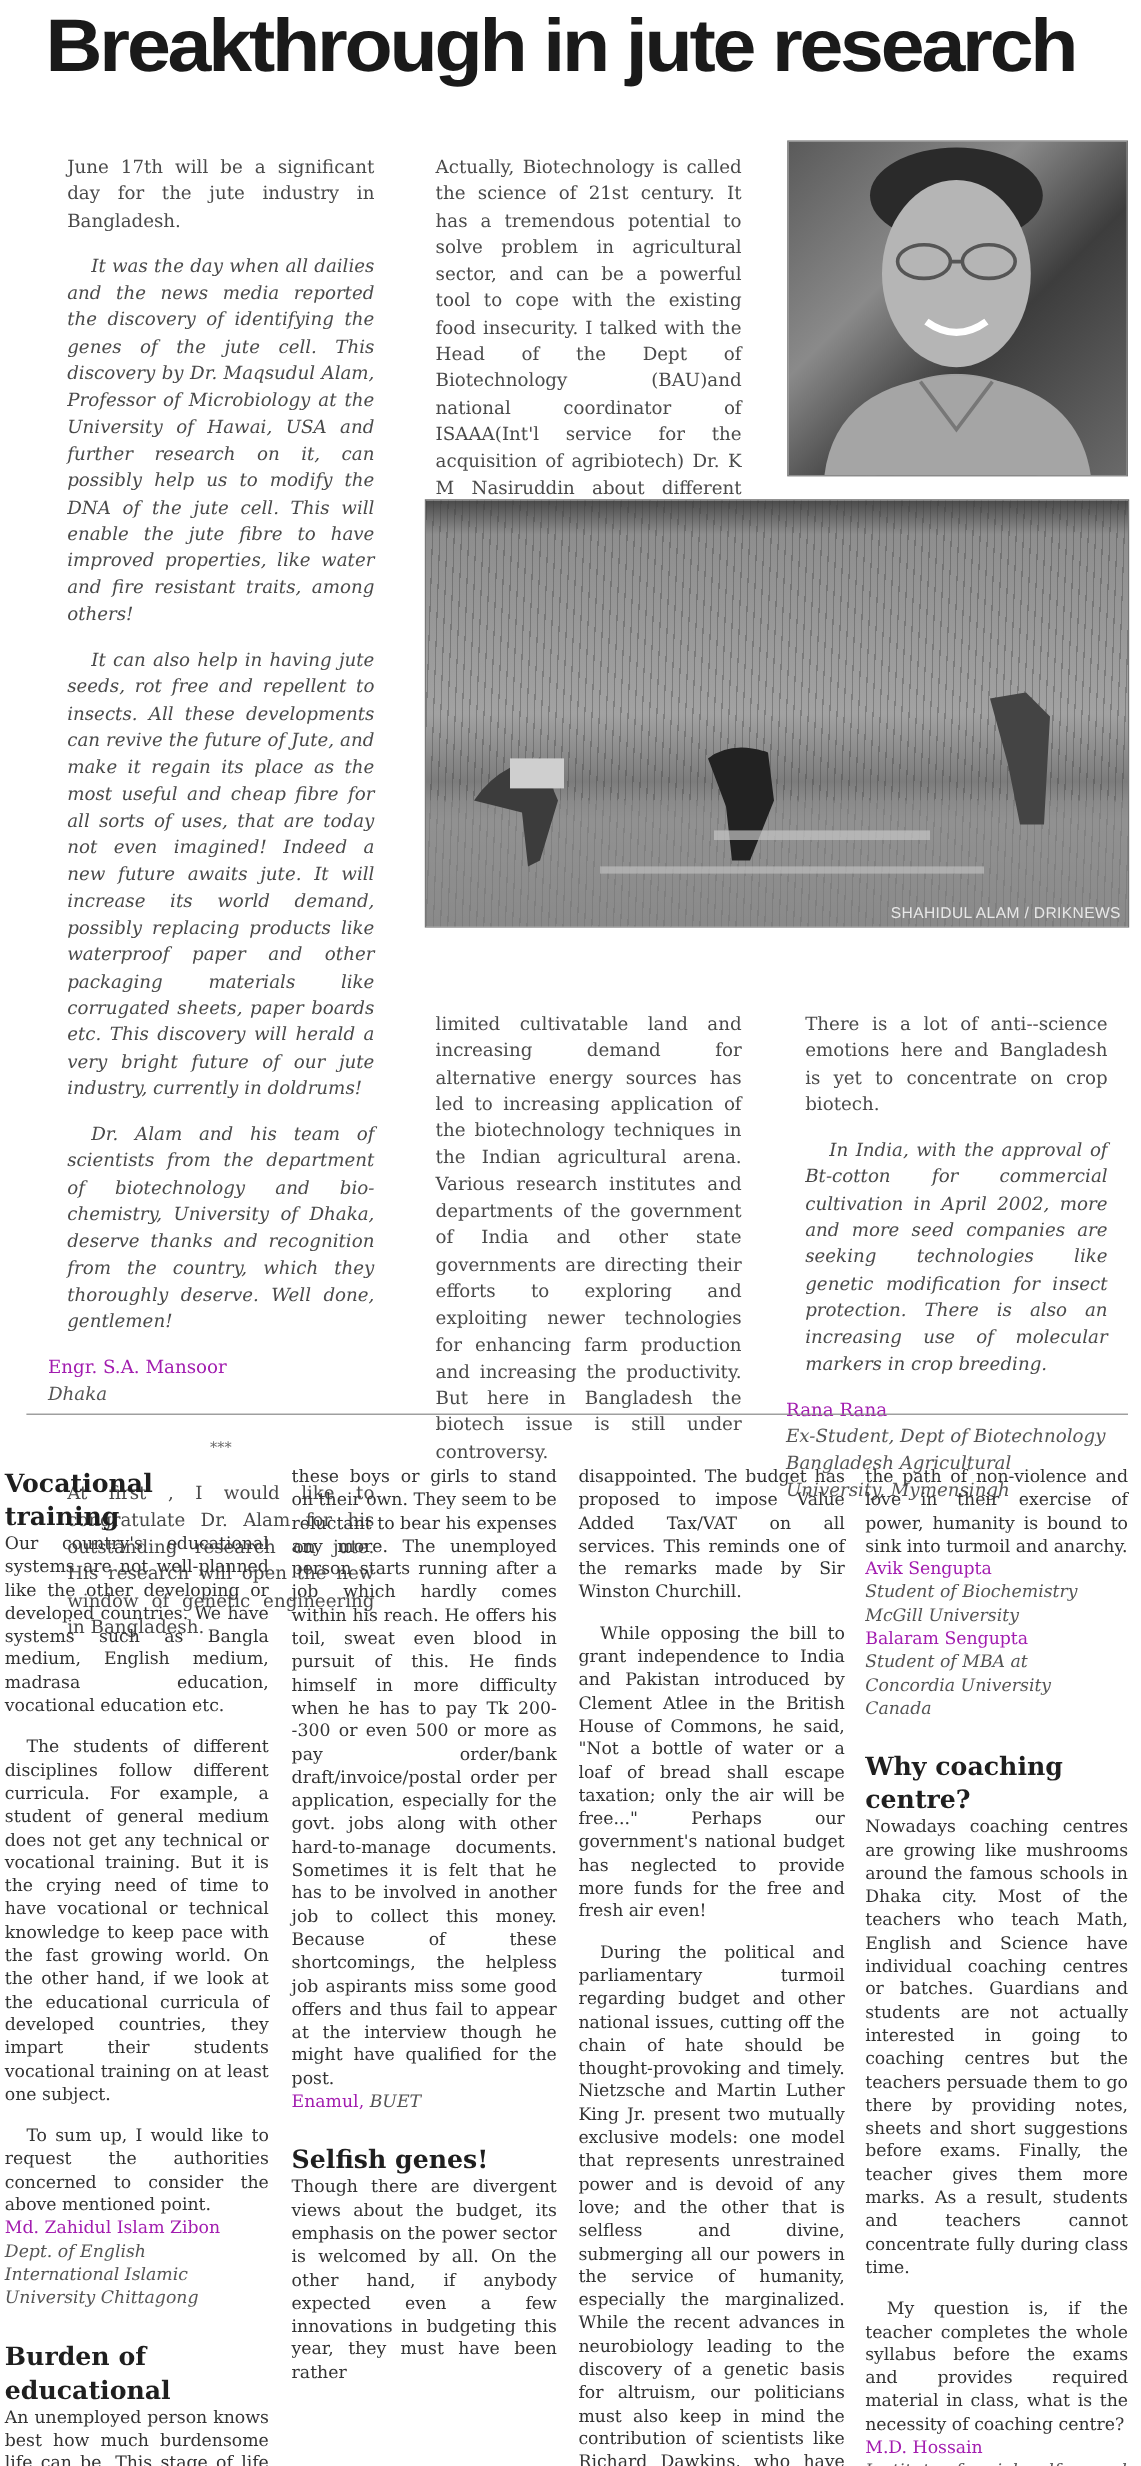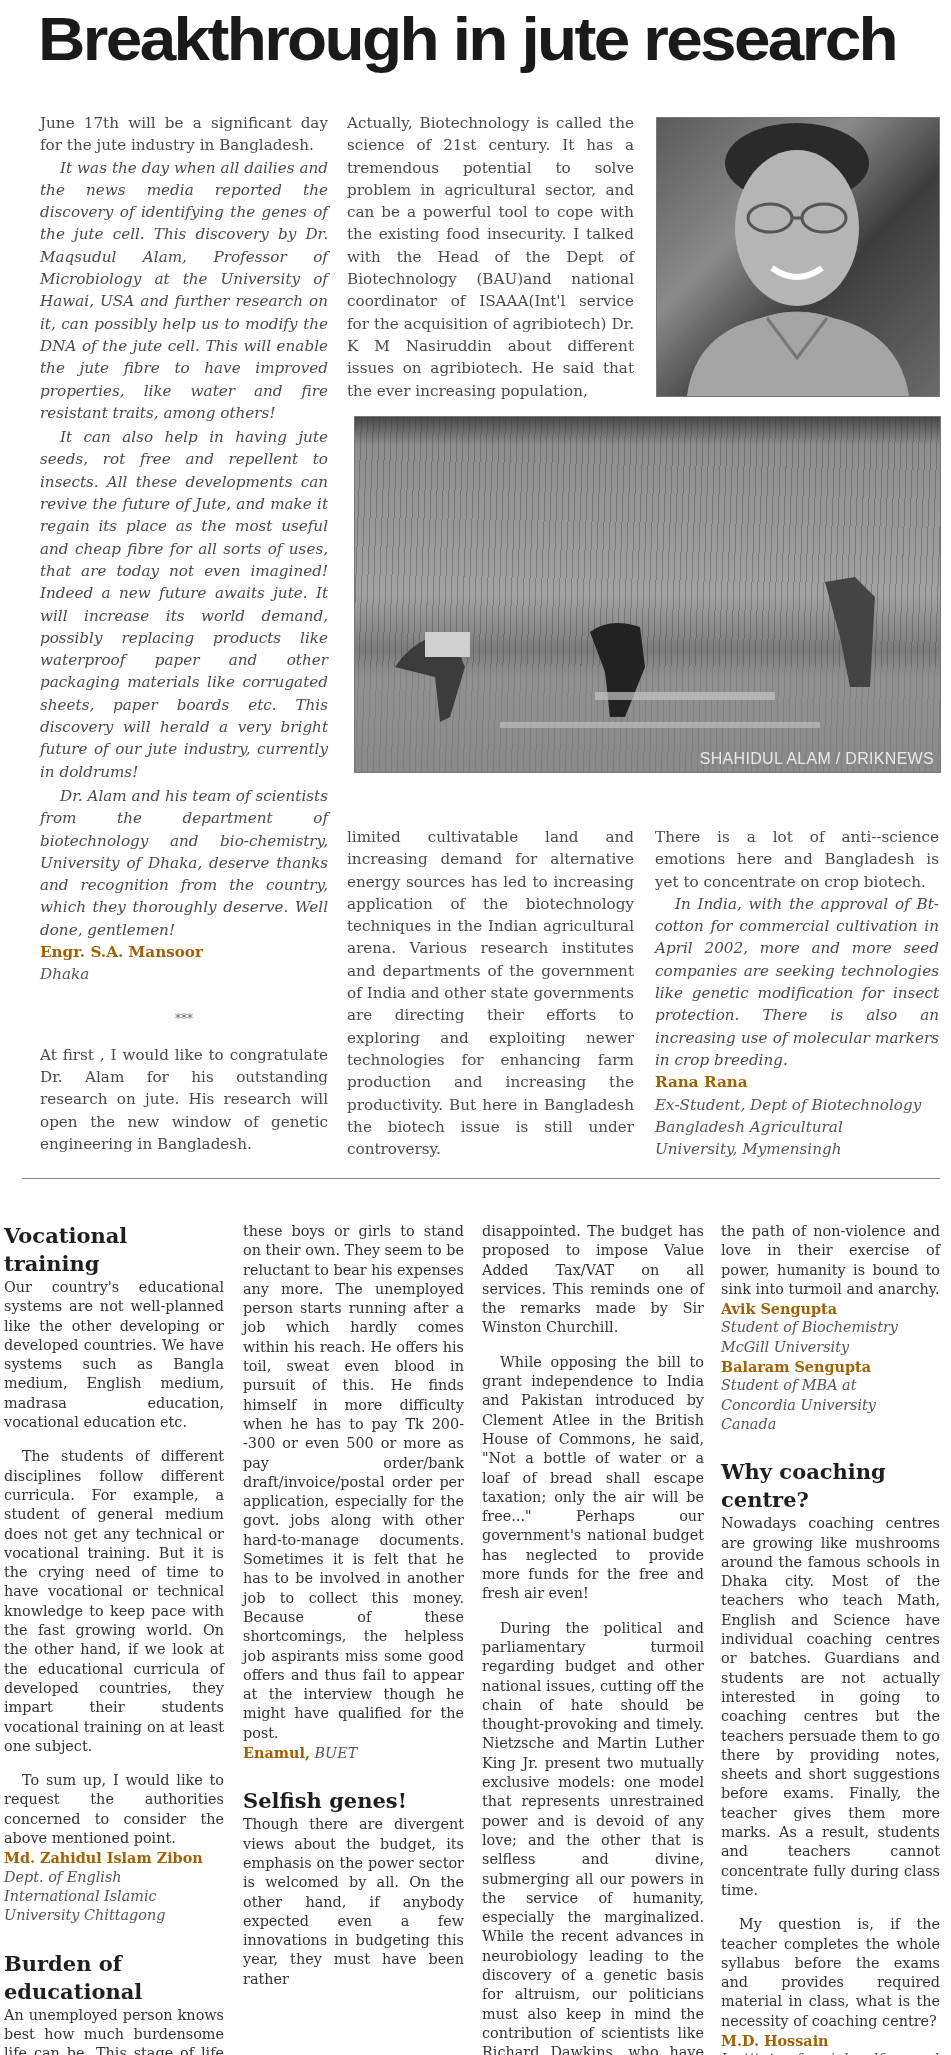--- a/index.html
+++ b/index.html
@@ -2,36 +2,36 @@
 <html><head>
 <meta charset="utf-8">
 <style>
   html, body { margin:0; padding:0; background:#ffffff; }
   body { width:951px; height:2055px; position:relative; overflow:hidden; color:#3a3a3a;
          font-family:"DejaVu Serif", serif; }
   .headline { position:absolute; left:38px; top:4px; width:910px; height:70px;
     font-family:"Liberation Sans", sans-serif; font-weight:bold; font-size:62px; line-height:70px;
     color:#1a1a1a; letter-spacing:-2.5px; transform:scaleX(1.06); transform-origin:left top; white-space:nowrap; }
   .col { position:absolute; font-size:15.2px; line-height:22.3px; text-align:justify; color:#4a4a4a; }
-  .col p { margin:0; }
+  .col p { margin:16px; }
   .col p.ind { text-indent:20px;font-style:italic; }
-  .sig { font-weight:bold; color:#a16207; }
+  .sig { font-weight:normal; color:#a21caf; }
   .aff { font-style:italic; color:#555; }
   .stars { text-align:center; color:#666; font-size:12px; margin:22px 0 14px 0; }
   .photo { position:absolute; border:1px solid #777; overflow:hidden; }
   .portrait { left:656px; top:117px; width:282px; height:278px;
     background: radial-gradient(ellipse 70px 90px at 140px 120px, #c9c9c9 0%, #a8a8a8 60%, transparent 61%),
                 radial-gradient(ellipse 110px 80px at 140px 250px, #bdbdbd 0%, #a0a0a0 70%, transparent 71%),
                 linear-gradient(135deg, #5a5a5a 0%, #8a8a8a 35%, #3d3d3d 60%, #6a6a6a 100%); }
   .field { left:354px; top:416px; width:585px; height:355px;
     background:
       repeating-linear-gradient(92deg, rgba(60,60,60,0.35) 0 1px, transparent 1px 6px),
       linear-gradient(180deg, #4a4a4a 0%, #8e8e8e 8%, #a2a2a2 50%, #7c7c7c 66%, #9a9a9a 75%, #8a8a8a 100%); }
   .credit { position:absolute; right:6px; bottom:4px; font-family:"Liberation Sans", sans-serif;
-    font-size:16px; color:#e8e8e8; letter-spacing:0.3px; }
+    font-size:13px; color:#e8e8e8; letter-spacing:0.3px; }
   .rule { position:absolute; left:22px; top:1178px; width:918px; height:0; border-top:1.5px solid #888; }
   .lcol { position:absolute; font-size:14.4px; line-height:19.3px; text-align:justify; color:#333; top:1222px; }
   .lcol p { margin:0; }
   .lcol p.ind { text-indent:18px;margin-top:15px; }
   .ltitle { font-weight:bold; font-size:21px; line-height:28px; color:#1f1f1f; margin:0; text-align:left; }
   .gap { height:24px; }
 </style>
 </head>
 <body>
 

